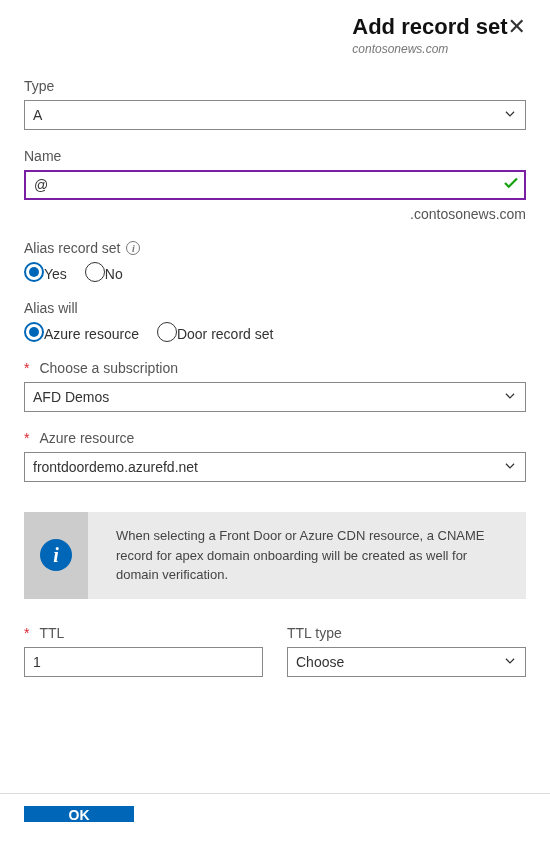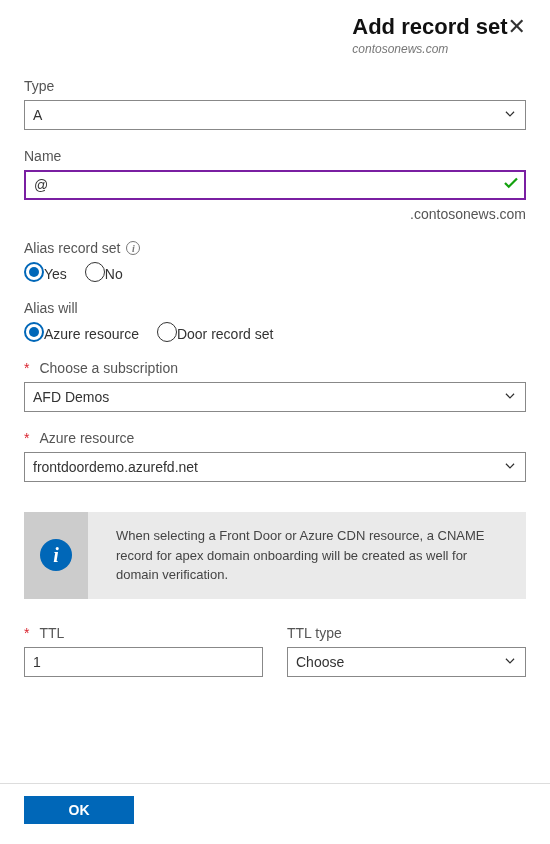--- a/index.html
+++ b/index.html
@@ -54,21 +54,21 @@
   .ttl-row { display: flex; gap: 24px; margin-top: 26px; }
   .ttl-col { flex: 1; }
   .ttl-input {
     width: 100%; height: 30px; border: 1px solid #888; padding: 4px 8px; font-size: 14px; color: #333;
   }
   .footer {
     position: absolute; bottom: 0; left: 0; right: 0;
     border-top: 1px solid #ddd; padding: 12px 24px 20px 24px; background: #fff;
   }
   .ok-btn {
-    background: #0067b8; color: #fff; border: none; height: 28px; width: 110px;
+    background: #0067b8; color: #fff; border: none; height: 16px; width: 110px;
     font-size: 14px; font-weight: 600; cursor: pointer;
   }
 </style>
 </head>
 <body>
 
 <div class="panel">
   <div class="header">
     <div>
       <h1 class="title">Add record set</h1>

